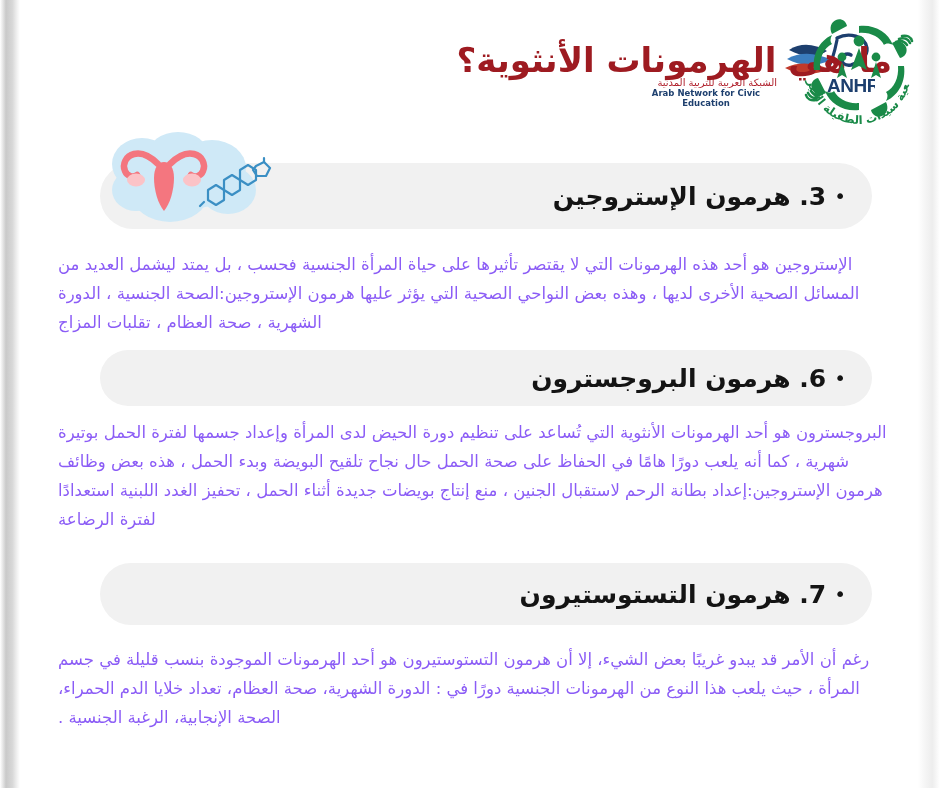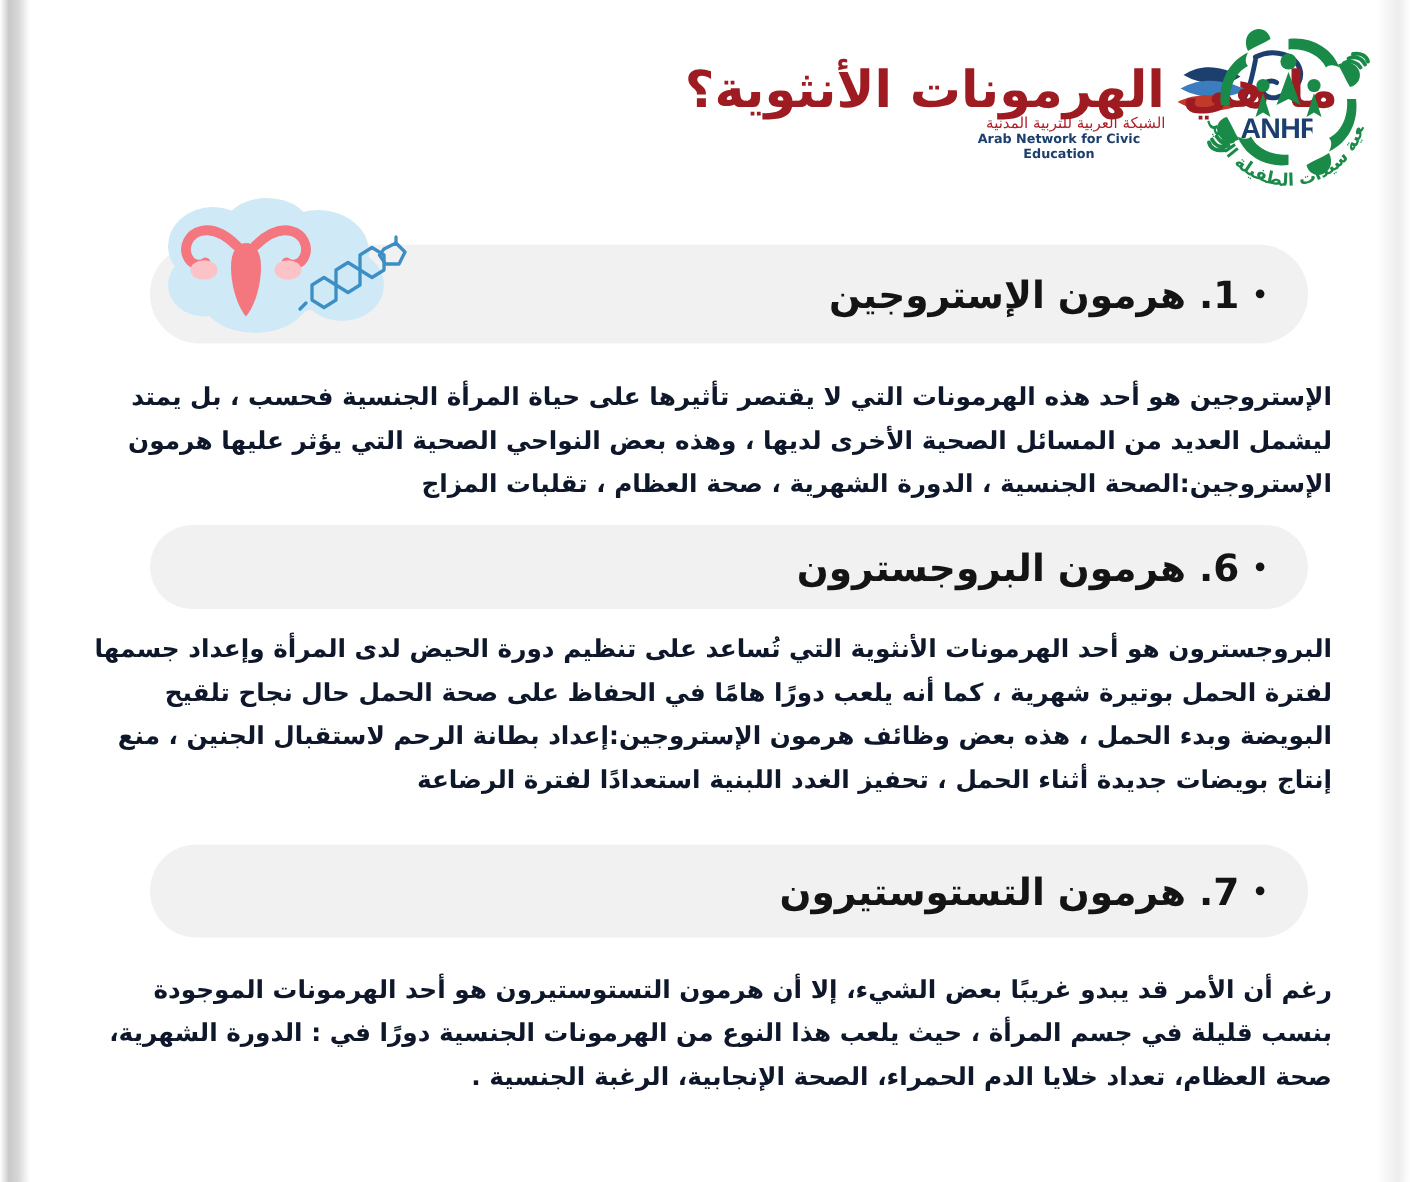--- a/index.html
+++ b/index.html
@@ -152,24 +152,24 @@
     height: 104px;
     z-index: 3;
   }
 
   
   .para {
     position: absolute;
     left: 58px;
     width: 830px;
     direction: rtl;
-    text-align: right;
-    color: #0f172a;
+    text-align: left;
+    color: #8b5cf6;
     font-size: 16.5px;
-    font-weight: bold;
+    font-weight: normal;
     line-height: 29px;
   }
   #para-1 { top: 250px; }
   #para-2 { top: 418px; }
   #para-3 { top: 645px; }
 </style>
 </head>
 <body>
 
 <div id="page">
@@ -231,21 +231,21 @@
             <textPath href="#arcpath" startOffset="50%" text-anchor="middle">جمعية سيدات الطفيلة الخيرية</textPath>
           </text>
         </g>
       </svg>
     </div>
   </div>
 
   <div class="pill" id="pill-1">
     <div class="pill-row">
       <span class="pill-bullet">•</span>
-      <span class="pill-label">1. هرمون الإستروجين</span>
+      <span class="pill-label">3. هرمون الإستروجين</span>
     </div>
   </div>
 
   <div class="illus">
     <svg viewBox="0 0 190 104" width="190" height="104" xmlns="http://www.w3.org/2000/svg">
 
       <g fill="#cfe9f7">
         <ellipse cx="42" cy="36" rx="30" ry="26"></ellipse>
         <ellipse cx="78" cy="26" rx="30" ry="22"></ellipse>
         <ellipse cx="112" cy="40" rx="34" ry="28"></ellipse>

